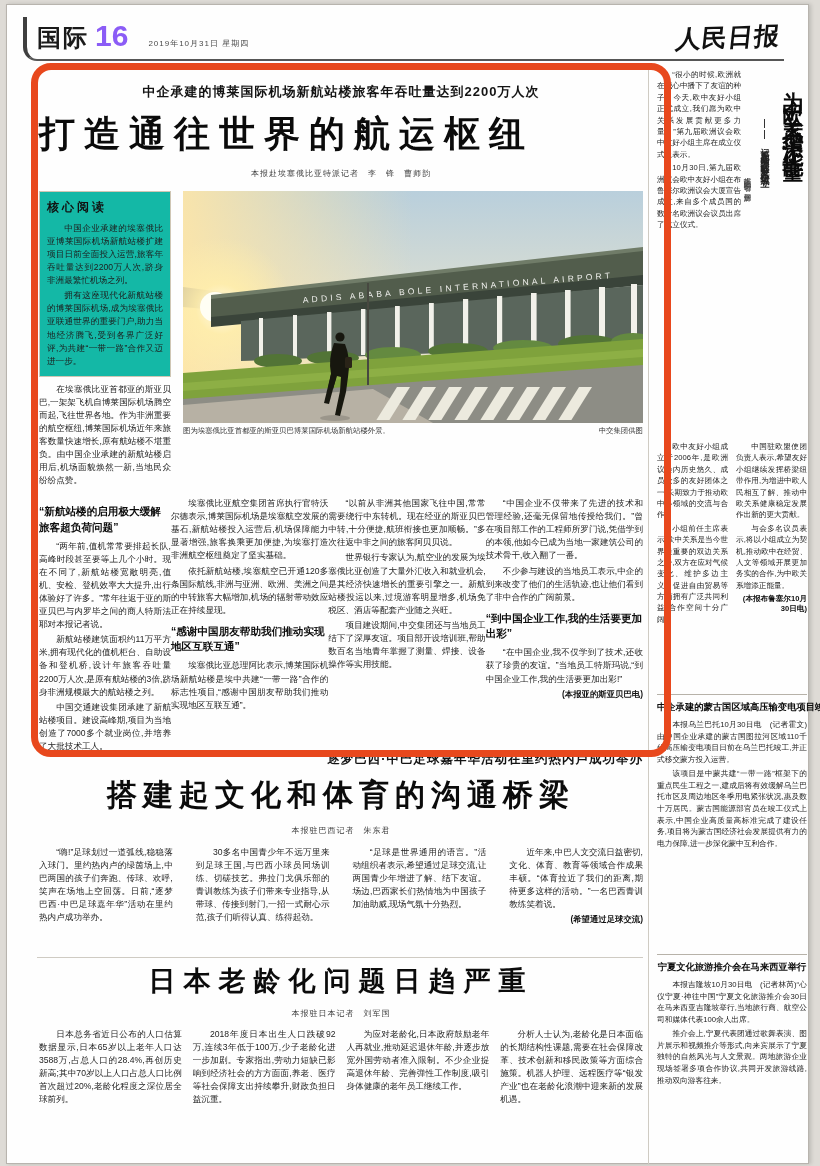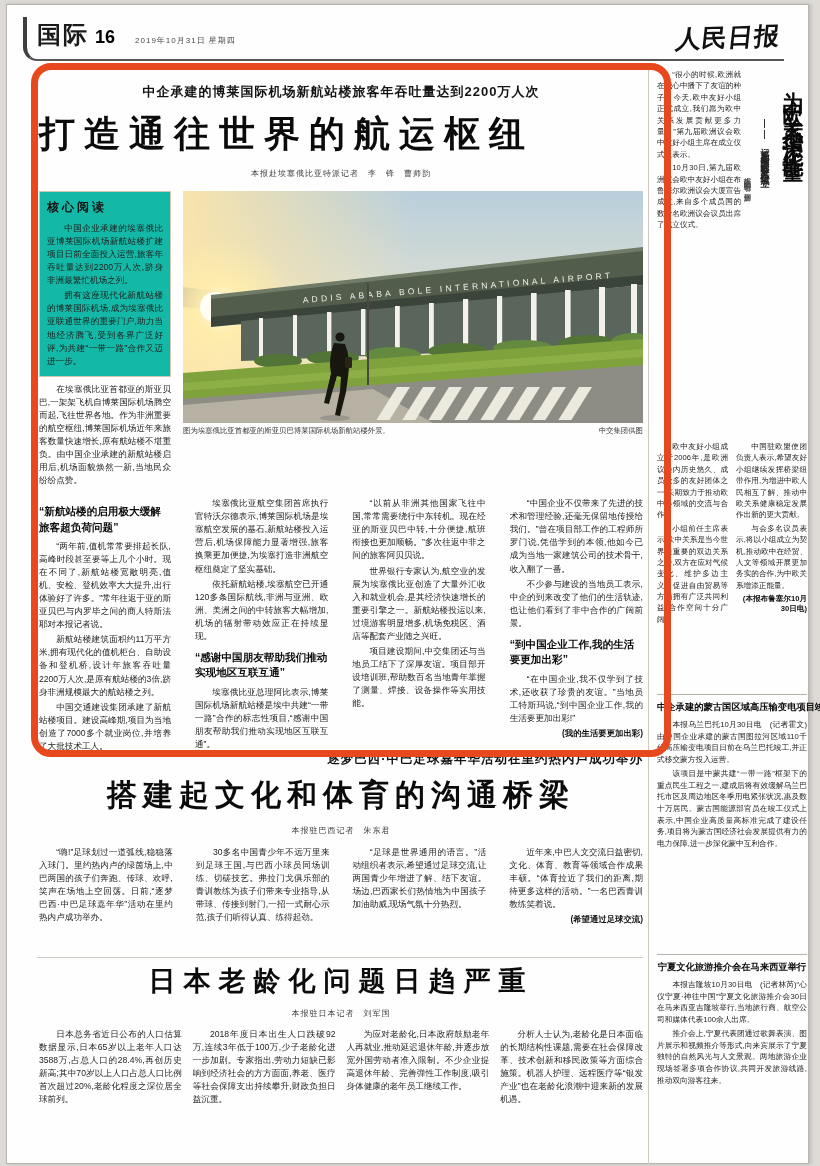--- a/index.html
+++ b/index.html
@@ -12,21 +12,21 @@
   .page{
     position:absolute;left:6px;top:4px;width:801px;height:1158px;
     background:#fefefe;border:1px solid #b8b4ae;box-shadow:2px 0 4px rgba(0,0,0,.15);
   }
   
   .hrule{position:absolute;left:16px;right:24px;top:12px;height:42px;
     border-left:4px solid #3f3f3f;border-bottom:2px solid #565656;
     border-bottom-left-radius:14px;pointer-events:none;}
   .header{position:absolute;left:30px;top:14px;right:28px;height:40px;}
   .sec{font-size:24px;font-weight:900;color:#1a1a1a;letter-spacing:2px;}
-  .num{font-size:18px;font-weight:900;color:#000000;margin-left:6px;}
+  .num{font-size:30px;font-weight:900;color:#8b5cf6;margin-left:6px;}
   .dateline{font-size:8px;color:#4a4a4a;margin-left:20px;letter-spacing:1px;}
   .masthead{position:absolute;right:0;top:2px;
     font-family:"DejaVu Serif","Liberation Serif",serif;font-weight:900;font-size:25px;color:#111;
     transform:skewX(-8deg) rotate(-2deg);letter-spacing:1px;}
   
   .redbox{position:absolute;left:24px;top:58px;width:626px;height:680px;
     border:7px solid #e8481d;border-radius:20px;z-index:60;pointer-events:none;}
   
   .p{margin:0 0 2px 0;text-indent:2em;font-size:8.6px;line-height:1.52;
     color:#1d1d1d;text-align:justify;}
@@ -39,21 +39,21 @@
   .kicker{font-size:13px;font-weight:900;color:#141414;text-align:center;letter-spacing:1px;margin-top:8px;}
   .headline1{font-size:36px;font-weight:900;color:#0b0b0b;text-align:left;letter-spacing:9px;margin-top:9px;}
   .byline{font-size:8px;color:#3c3c3c;text-align:center;margin-top:9px;letter-spacing:1px;}
   .leadrow1{display:flex;gap:12px;margin-top:12px;}
   .leftcell{width:132px;flex:none;}
   .corebox{border:1px solid #cfc6b4;background:#14b8a6;padding:7px 7px 6px 7px;}
   .corelabel{font-size:12px;font-weight:900;color:#111;letter-spacing:3px;margin-bottom:6px;}
   .photo-wrap{flex:1;min-width:0;}
   .photo{width:100%;height:232px;display:block;background:#cfe0e8;}
   .caprow{display:flex;justify-content:space-between;font-size:7.4px;color:#333;margin-top:3px;}
-  .leadcols{display:flex;gap:24px;margin-top:8px;height:288px;overflow:hidden;}
+  .leadcols{display:flex;gap:0;margin-top:8px;height:288px;overflow:hidden;}
   .lc{flex:1;min-width:0;}
   .lc1{flex:none;width:132px;}
   
   .main-divider{position:absolute;left:641px;top:62px;height:1098px;width:1px;background:#cfcbc3;}
   .rail{position:absolute;left:650px;top:64px;width:150px;}
   .railtop{display:flex;height:366px;overflow:hidden;}
   .railside{width:84px;flex:none;}
   .vwrap{flex:1;writing-mode:vertical-rl;padding-top:6px;height:360px;}
   .vh{font-size:21px;font-weight:900;color:#0a0a0a;letter-spacing:8px;margin-left:8px;margin-block-end:8px;}
   .vsub{font-size:9px;font-weight:bold;color:#222;padding-top:44px;margin-block-end:6px;letter-spacing:2px;}
@@ -211,21 +211,21 @@
       <div class="lc">
         <p class="p">“以前从非洲其他国家飞往中国,常常需要绕行中东转机。现在经亚的斯亚贝巴中转,十分便捷,航班衔接也更加顺畅。”多次往返中非之间的旅客阿贝贝说。</p>
         <p class="p">世界银行专家认为,航空业的发展为埃塞俄比亚创造了大量外汇收入和就业机会,是其经济快速增长的重要引擎之一。新航站楼投运以来,过境游客明显增多,机场免税区、酒店等配套产业随之兴旺。</p>
         <p class="p">项目建设期间,中交集团还与当地员工结下了深厚友谊。项目部开设培训班,帮助数百名当地青年掌握了测量、焊接、设备操作等实用技能。</p>
       </div>
       <div class="lc">
         <p class="p">“中国企业不仅带来了先进的技术和管理经验,还毫无保留地传授给我们。”曾在项目部工作的工程师所罗门说,凭借学到的本领,他如今已成为当地一家建筑公司的技术骨干,收入翻了一番。</p>
         <p class="p">不少参与建设的当地员工表示,中企的到来改变了他们的生活轨迹,也让他们看到了非中合作的广阔前景。</p>
         <div class="sub">“到中国企业工作,我的生活要更加出彩”</div>
         <p class="p">“在中国企业,我不仅学到了技术,还收获了珍贵的友谊。”当地员工特斯玛说,“到中国企业工作,我的生活要更加出彩!”</p>
-        <span class="ender">(我的生活要更加出彩)</span>
+        <span class="ender">(本报亚的斯亚贝巴电)</span>
       </div>
     </div>
   </div>
 
   <div class="main-divider"></div>
   <div class="rail">
 
     <div class="railtop tiny">
       <div class="railside">
         <p class="p">“很小的时候,欧洲就在我心中播下了友谊的种子。今天,欧中友好小组正式成立,我们愿为欧中关系发展贡献更多力量。”第九届欧洲议会欧中友好小组主席在成立仪式上表示。</p>

